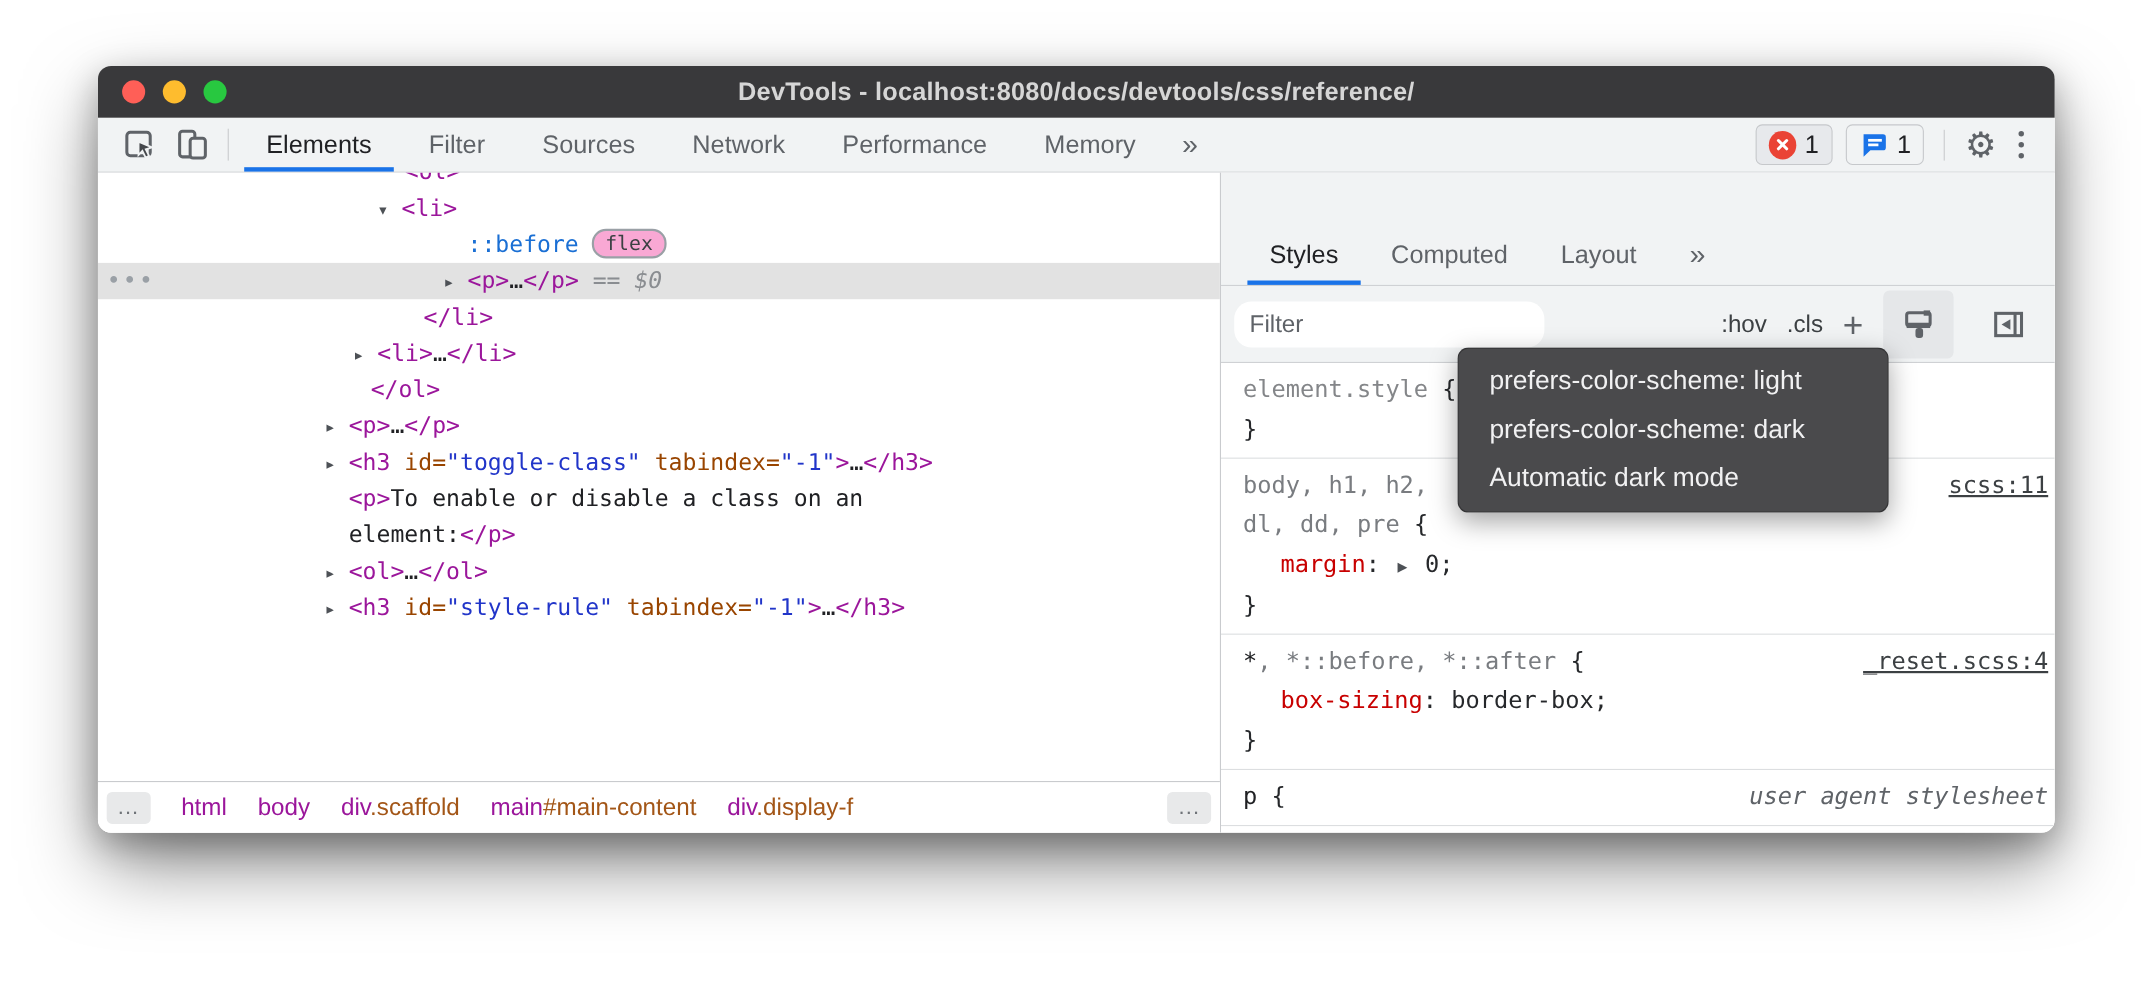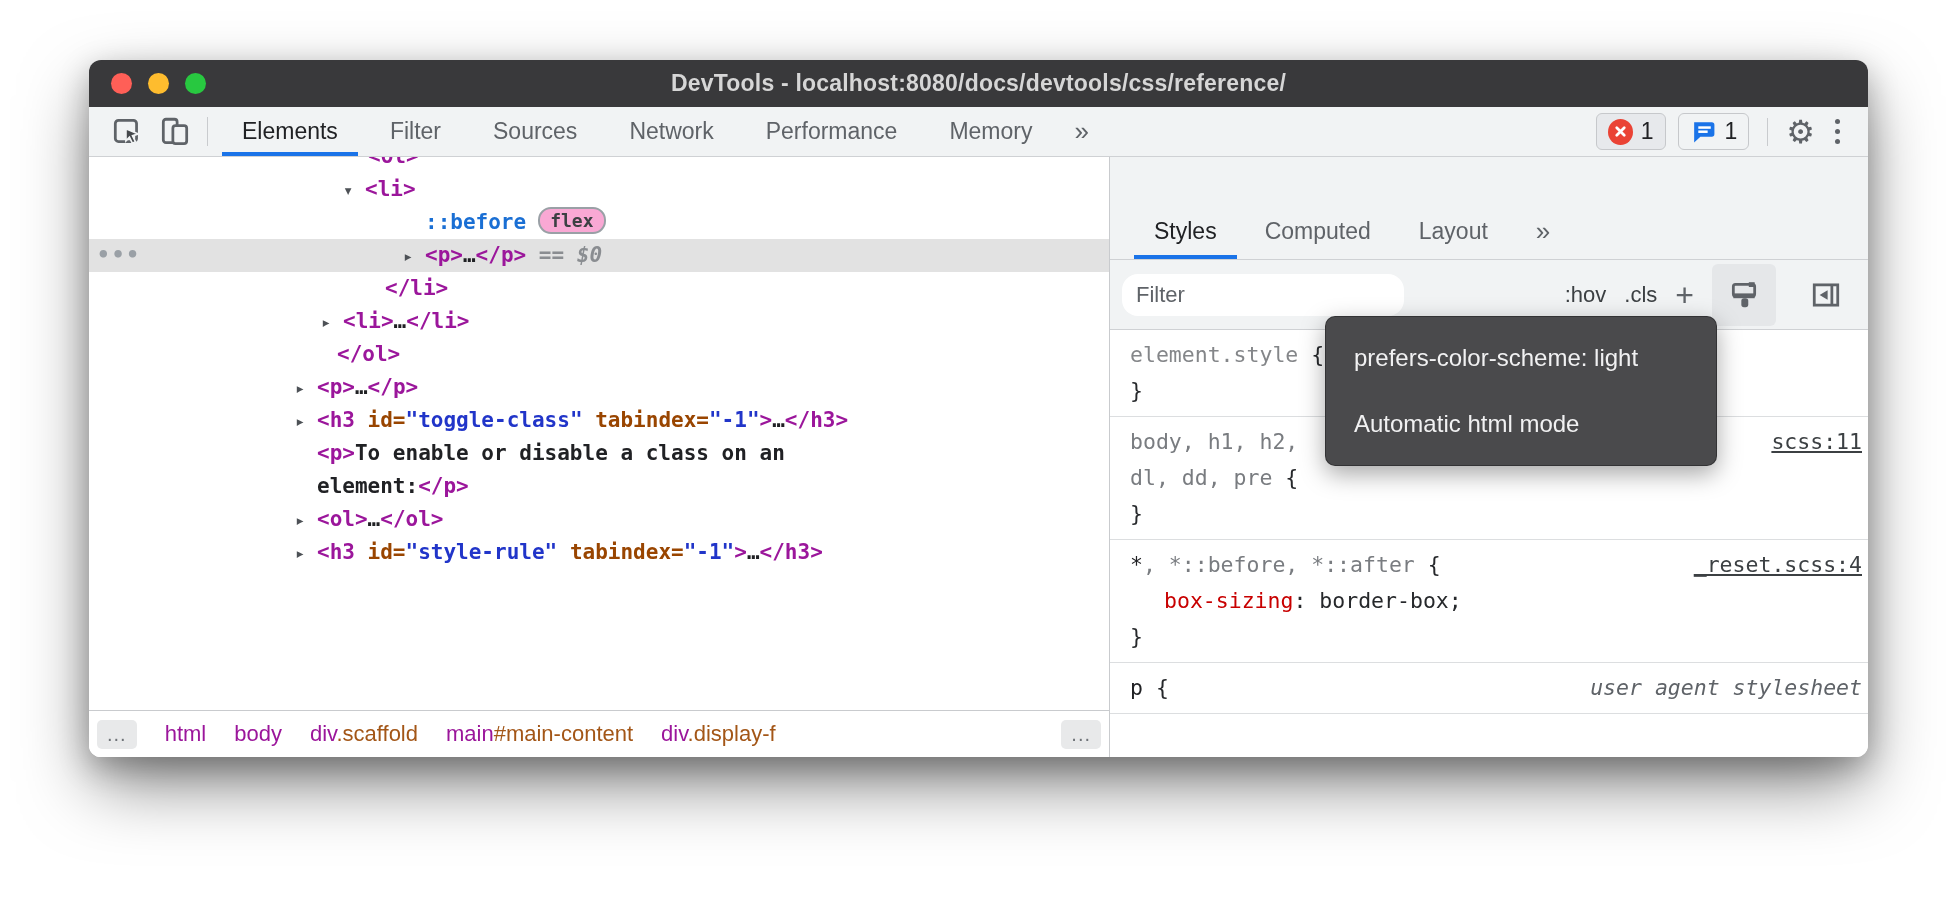--- a/index.html
+++ b/index.html
@@ -29,21 +29,21 @@
   .tb-right{margin-left:auto;display:flex;align-items:center;gap:12px;padding-right:20px;}
   .badgebox{display:flex;align-items:center;gap:8px;border:1px solid #c6c8cb;border-radius:6px;height:37px;padding:0 11px;font-size:23px;color:#202124;cursor:pointer;}
   .badgebox.err{background:#e7e9ec;}
   .erricon{width:25px;height:26px;border-radius:50%;background:#ea4335;display:flex;align-items:center;justify-content:center;}
   .dots{display:flex;flex-direction:column;gap:5px;padding:0 8px;cursor:pointer;}
   .dots i{width:5px;height:5px;border-radius:50%;background:#5f6368;}
 
   
   .mainarea{flex:1;display:flex;min-height:0;}
   .leftcol{width:1021px;flex:0 0 1021px;border-right:1px solid #c9cbce;display:flex;flex-direction:column;min-height:0;background:#fff;}
-  .tree{flex:1;overflow:hidden;position:relative;font-family:"DejaVu Sans Mono","Liberation Mono",monospace;font-size:21px;font-weight:bold;}
+  .tree{flex:1;overflow:hidden;position:relative;font-family:"DejaVu Sans Mono","Liberation Mono",monospace;font-size:21px;}
   .trow{height:33px;line-height:33px;white-space:nowrap;position:relative;cursor:pointer;}
   .trow.clip{margin-top:-17px;}
   .trow.selected{background:#e2e2e2;}
   .gutterdots{position:absolute;left:8px;top:0;color:#9aa0a6;font-size:21px;letter-spacing:2px;}
   .arrow{display:inline-block;width:22px;color:#4d5156;font-size:17px;text-align:left;}
   .t-tag{color:#9b169b;}
   .t-text{color:#202124;}
   .t-attr{color:#994500;}
   .t-val{color:#2135c9;}
   .t-pseudo{color:#1a6fd4;}
@@ -229,33 +229,35 @@
       </div>
       <div class="sbcontent" id="sb-content">
           <div class="cssrule">
             <div class="cssline"><span class="t-elstyle">element.style</span><span class="t-plain"> {</span></div>
             <div class="cssline"><span class="t-plain">}</span></div>
           </div>
           <div class="cssrule">
             <span class="rulelink">scss:11</span>
             <div class="cssline"><span class="t-selg">body, h1, h2,</span></div>
             <div class="cssline"><span class="t-selg">dl, dd, pre </span><span class="t-plain">{</span></div>
+            <div class="cssline ind"><span class="t-prop">margin</span><span class="t-plain">: </span><span class="t-tri">▶</span><span class="t-plain"> 0;</span></div>
             <div class="cssline"><span class="t-plain">}</span></div>
           </div>
           <div class="cssrule">
             <span class="rulelink">_reset.scss:4</span>
             <div class="cssline"><span class="t-seld">*</span><span class="t-selg">, *::before, *::after </span><span class="t-plain">{</span></div>
             <div class="cssline ind"><span class="t-prop">box-sizing</span><span class="t-plain">: border-box;</span></div>
             <div class="cssline"><span class="t-plain">}</span></div>
           </div>
           <div class="cssrule">
             <span class="rulelink ua">user agent stylesheet</span>
             <div class="cssline"><span class="t-seld">p </span><span class="t-plain">{</span></div>
           </div>
         </div>
     </div>
   </div>
 
   <div class="dropdown" id="dropdown">
       <div class="dditem">prefers-color-scheme: light</div>
-      <div class="dditem">Automatic html mode</div>
+      <div class="dditem">prefers-color-scheme: dark</div>
+      <div class="dditem">Automatic dark mode</div>
     </div>
 </div>
 
 </body></html>

